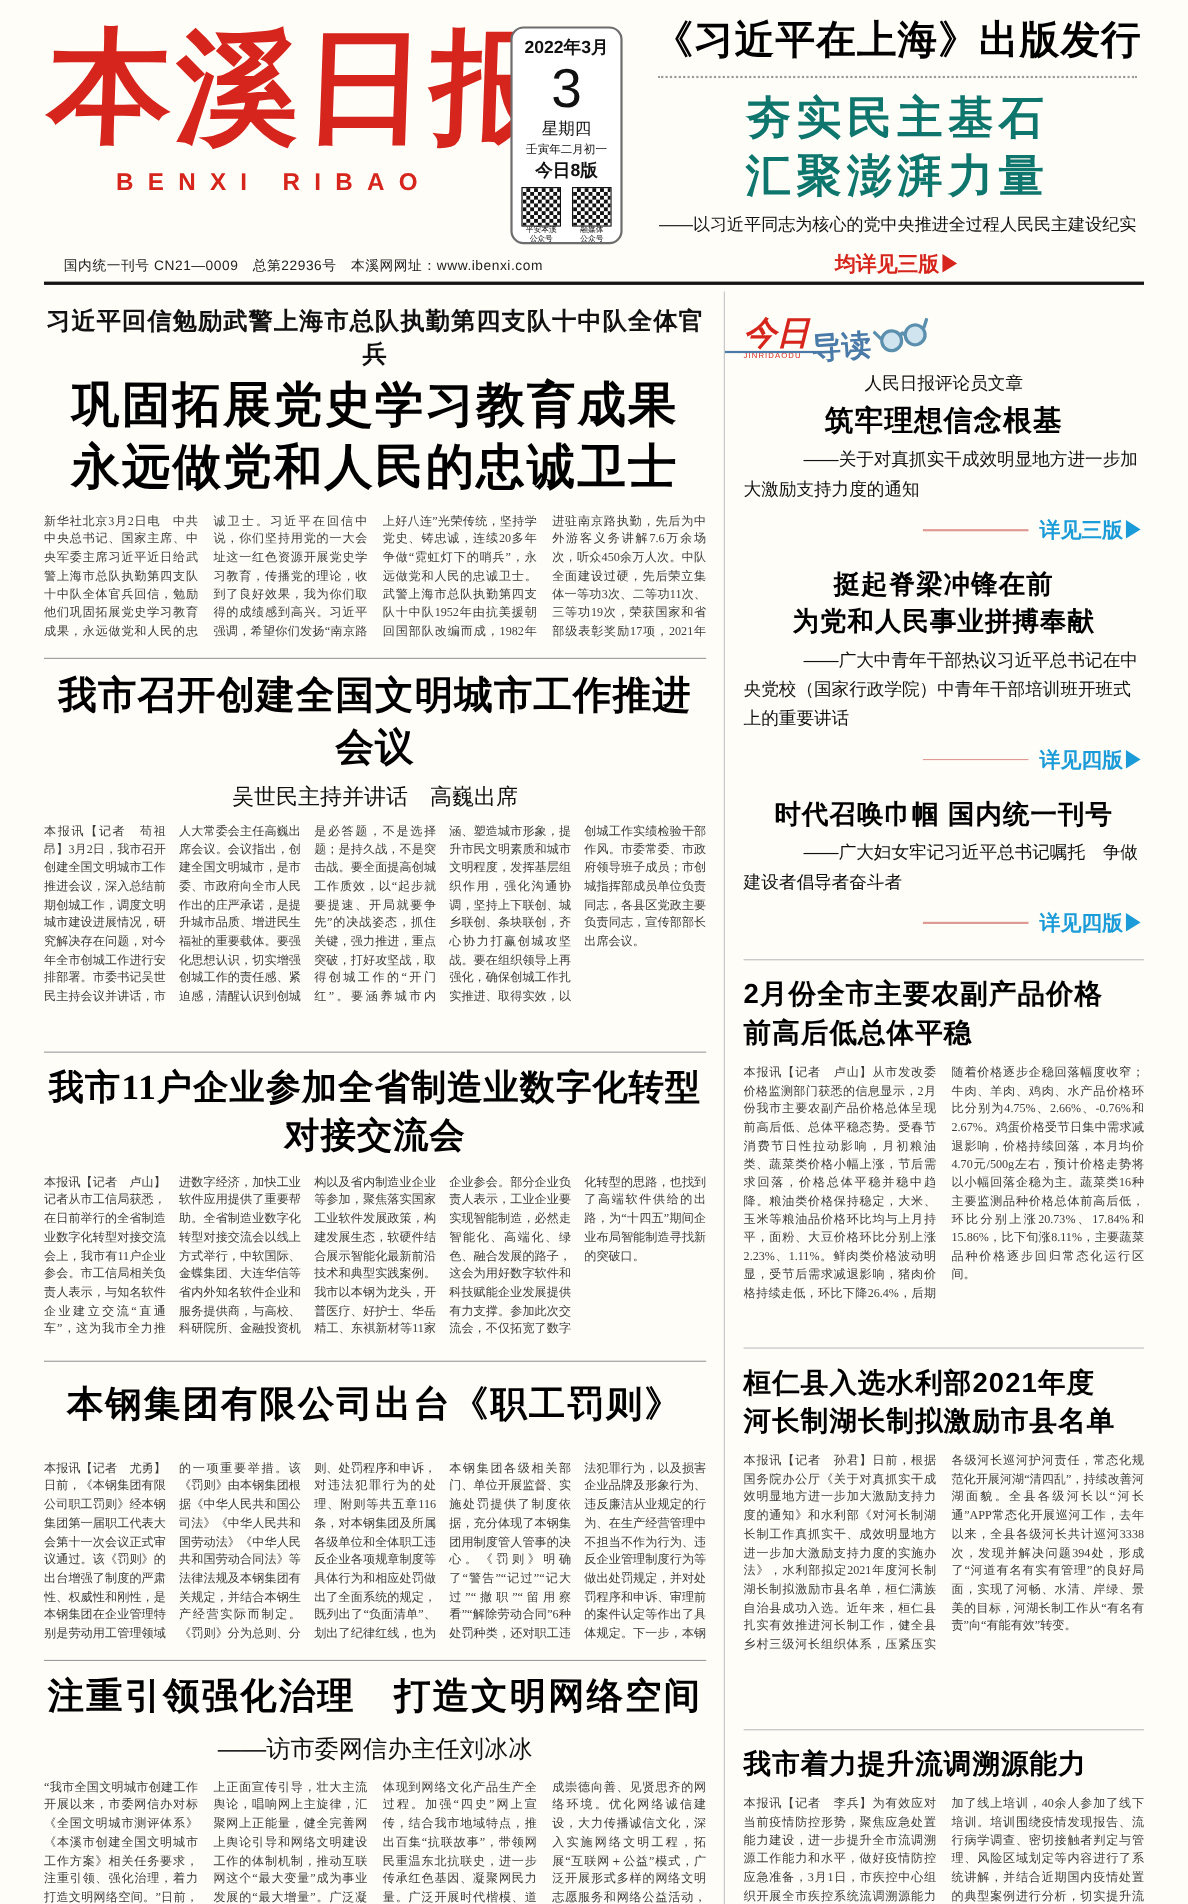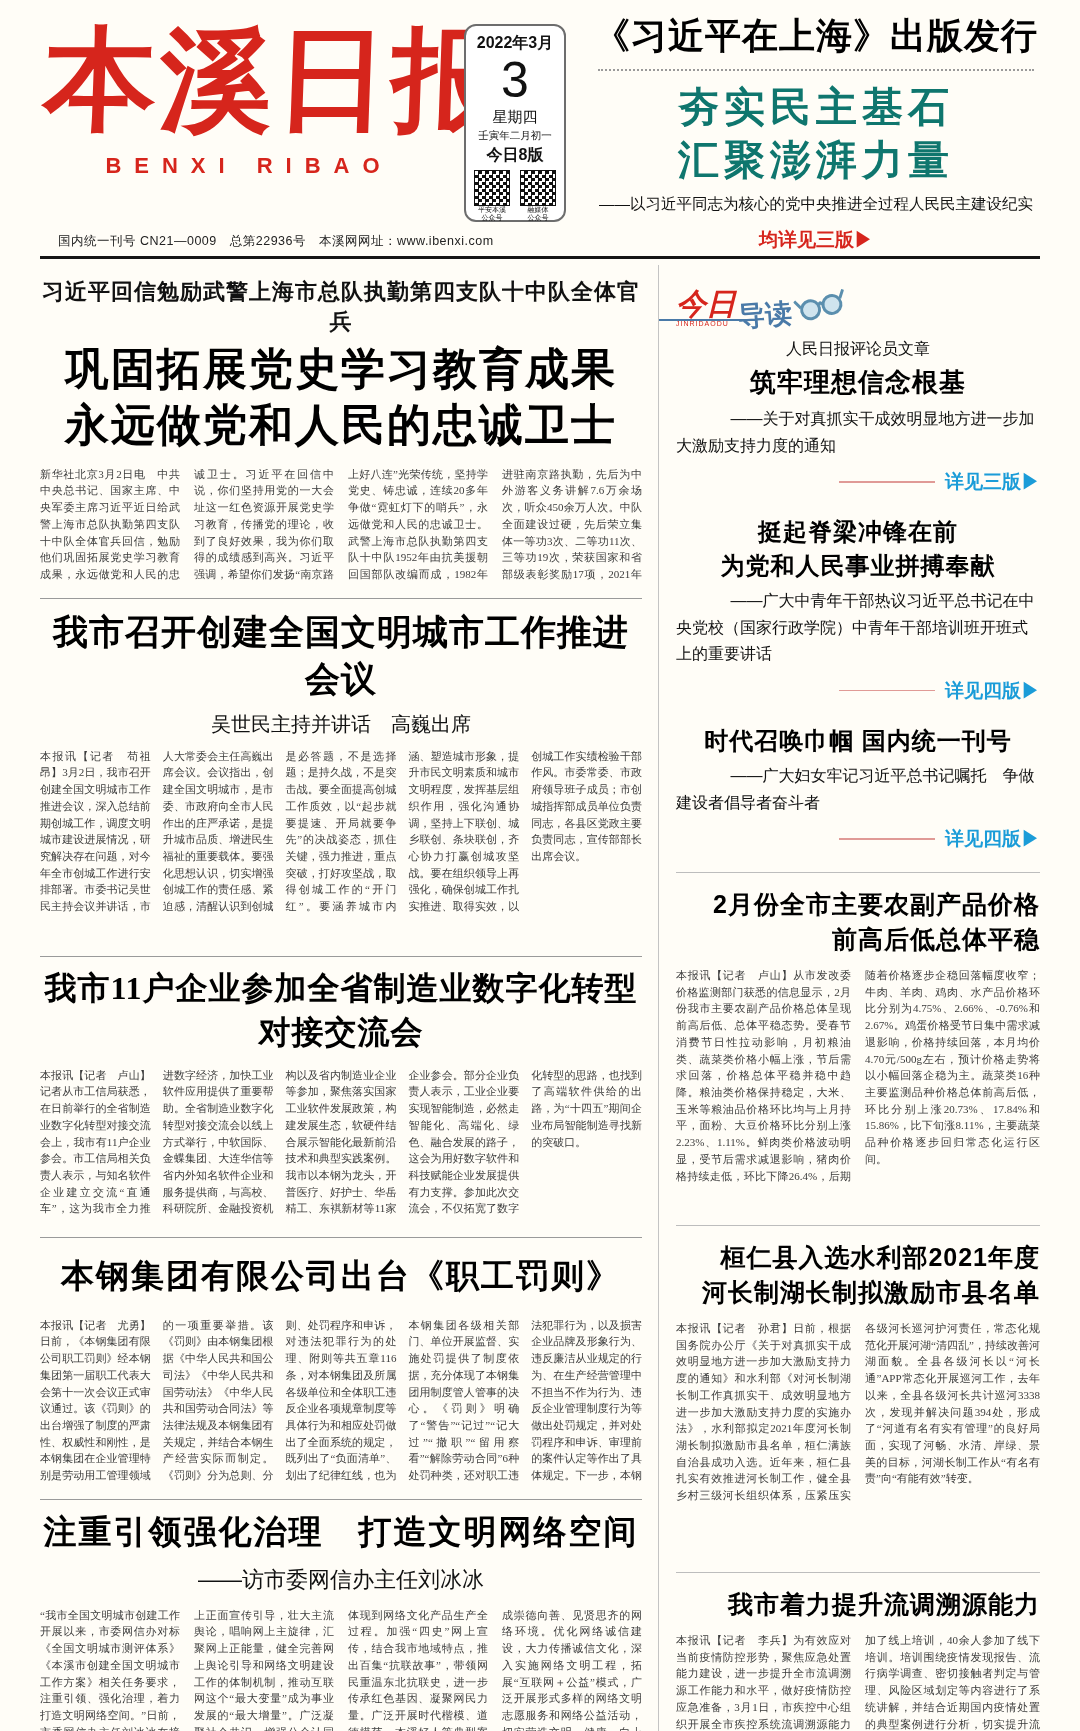--- a/index.html
+++ b/index.html
@@ -58,21 +58,21 @@
   .headline-a{text-align:center;font-size:44px;font-weight:900;color:#000;line-height:1.28;letter-spacing:2px;}
   .body-a{margin-top:12px;column-count:4;column-gap:14px;height:120px;}
 
   .section{border-top:1px solid var(--rule);margin-top:12px;padding-top:10px;}
   .serif-title{font-family:"Liberation Serif",serif;font-weight:900;text-align:center;color:#000;letter-spacing:1px;}
   .title-b{font-size:35px;}
   .sub-b{text-align:center;font-size:20px;color:#111;margin:8px 0 10px;font-family:"Liberation Serif",serif;}
   .body-b{column-count:5;column-gap:12px;height:196px;}
   .title-c{font-size:32px;margin-bottom:12px;}
   .body-c{column-count:5;column-gap:12px;height:158px;}
-  .title-d{font-size:33px;margin:6px 0 18px;letter-spacing:2px;}
+  .title-d{font-size:33px;margin:6px 0 28px;letter-spacing:2px;}
   .body-d{column-count:5;column-gap:12px;height:170px;}
   .title-e{font-size:33px;letter-spacing:2px;}
   .sub-e{text-align:center;font-size:22px;color:#111;margin:10px 0 12px;}
   .section-e{position:relative;}
   .body-e{column-count:4;column-gap:14px;height:232px;}
   .continuation{position:absolute;right:10px;bottom:86px;font-size:13px;font-weight:normal;color:#000;background:var(--paper);padding:1px 2px;}
   .banner-wrap{position:absolute;right:0;bottom:0;background:var(--paper);padding:9px 0 0 10px;}
 
   
   .digest-header{position:relative;display:flex;align-items:flex-end;margin:14px 0 12px;height:48px;}
@@ -84,21 +84,21 @@
 
   .d-pre{text-align:center;font-size:16px;color:#111;}
   .d-title{text-align:center;font-size:26px;font-weight:900;color:#000;line-height:1.4;margin-top:4px;letter-spacing:1px;}
   .d-title-s{font-size:24px;}
   .d-sub{font-size:16px;color:#111;line-height:1.65;margin-top:6px;text-indent:3.4em;}
   .d-more{display:flex;align-items:center;justify-content:flex-end;margin:10px 0 20px;}
   .d-more-line{width:96px;height:1.5px;background:#e09a96;margin-right:10px;}
   .d-more-text{color:var(--blue);font-weight:bold;font-size:19px;}
 
   .sb-rule{border-top:1px solid #bdbdbd;margin:2px 0 14px;}
-  .sb-title{text-align:right;font-size:25px;font-weight:900;color:#000;line-height:1.4;letter-spacing:1px;}
+  .sb-title{text-align:left;font-size:25px;font-weight:900;color:#000;line-height:1.4;letter-spacing:1px;}
   .sb-body{margin:10px 0 14px;column-count:2;column-gap:14px;}
   .sb-body-1{height:244px;}
   .sb-body-2{height:238px;}
   .sb-body-3{height:196px;}
 </style>
 </head>
 <body>
 
 <div class="page">
 

